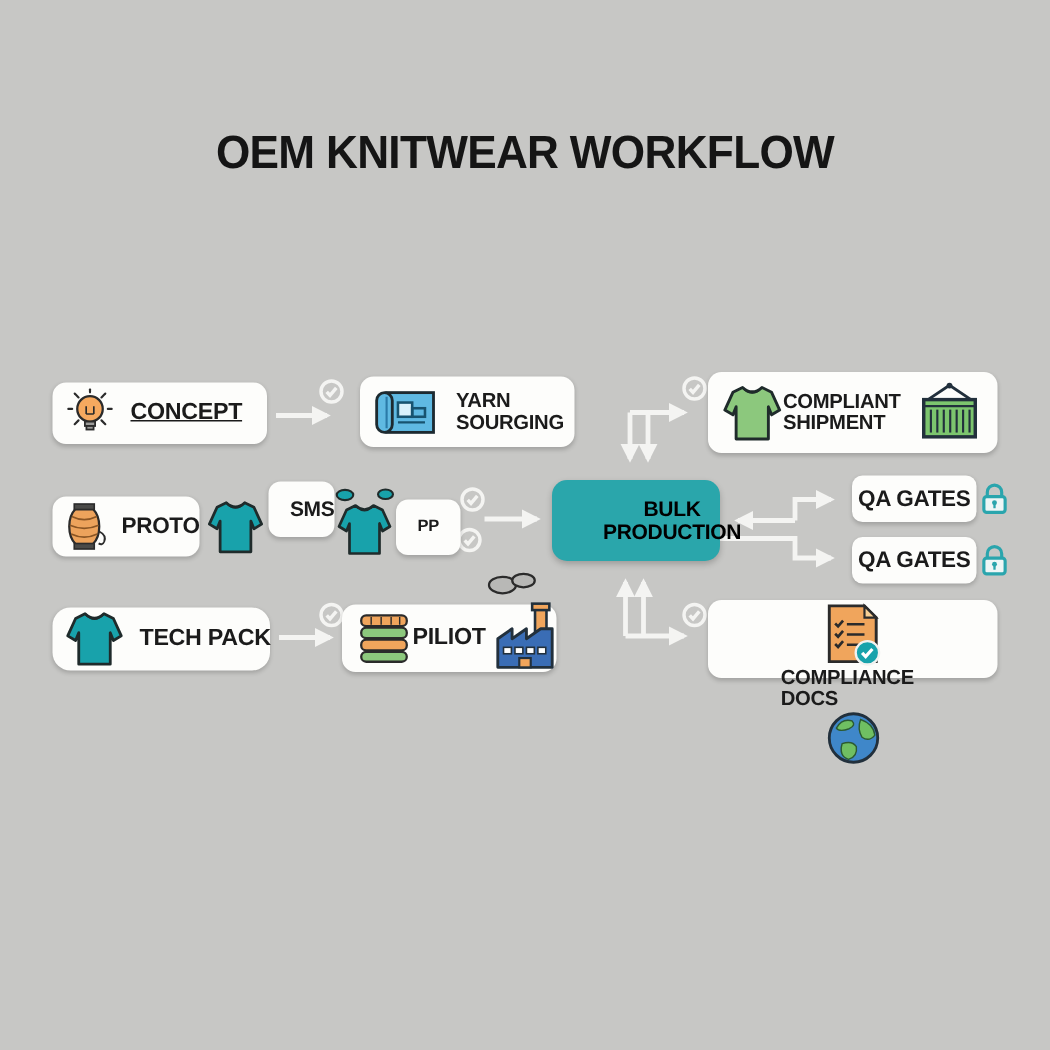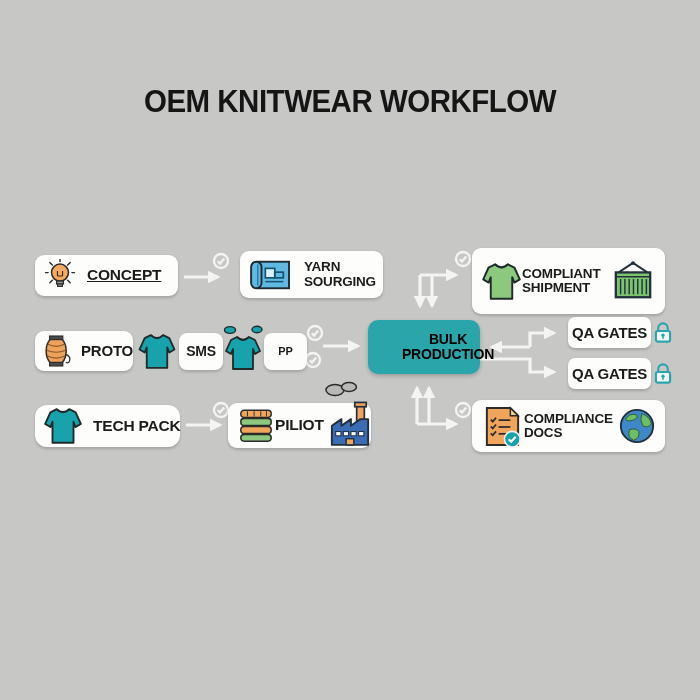--- a/index.html
+++ b/index.html
@@ -15,42 +15,42 @@
   .icon{display:flex;align-items:center;justify-content:center;flex:0 0 auto;}
   .abs{position:absolute;z-index:2;}
   
   #concept-box{left:35px;top:255px;width:143px;height:41px;padding-left:9px;gap:11px;}
   #concept-box .lbl{font-size:15.5px;white-space:nowrap;text-decoration:underline;}
   #yarn-box{left:240px;top:251px;width:143px;height:47px;padding-left:8px;gap:10px;}
   #yarn-box .lbl{font-size:13.5px;width:84px;}
   #proto-box{left:35px;top:331px;width:98px;height:40px;padding-left:7px;gap:9px;}
   #proto-box .lbl{font-size:15px;white-space:nowrap;}
   #sweater1{left:138px;top:331px;}
-  #sms-box{left:179px;top:333px;width:44px;height:37px;justify-content:center;border-radius:8px;}
+  #sms-box{left:179px;top:321px;width:44px;height:37px;justify-content:flex-end;border-radius:8px;}
   #sms-box .lbl{font-size:14px;}
   #sweater2{left:222px;top:325px;}
   #pp-box{left:264px;top:333px;width:43px;height:37px;justify-content:center;border-radius:8px;}
   #pp-box .lbl{font-size:11px;}
   #bulk-box{left:368px;top:320px;width:112px;height:54px;justify-content:center;
             background:#2aa6ab;border-radius:10px;box-shadow:0 2px 4px rgba(0,0,0,.22);}
   #bulk-box .lbl{color:#000000;font-size:14px;text-align:center;width:96px;margin-left:48px;}
-  #compliant-box{left:472px;top:248px;width:193px;height:66px;padding:0 9px;justify-content:flex-end;}
+  #compliant-box{left:472px;top:248px;width:193px;height:54px;padding:0 9px;justify-content:flex-end;}
   #compliant-box .lbl{font-size:13.5px;width:88px;}
   #qa1-box{left:568px;top:317px;width:83px;height:31px;justify-content:center;border-radius:7px;}
   #qa2-box{left:568px;top:358px;width:83px;height:31px;justify-content:center;border-radius:7px;}
   #qa1-box .lbl,#qa2-box .lbl{font-size:15px;white-space:nowrap;}
   #lock1{left:653px;top:321px;}
   #lock2{left:653px;top:362px;}
   #tech-box{left:35px;top:405px;width:145px;height:42px;padding-left:8px;gap:10px;border-radius:12px;}
   #tech-box .lbl{font-size:15.5px;white-space:nowrap;}
   #piliot-box{left:228px;top:403px;width:143px;height:45px;padding-left:9px;}
   #piliot-box .lbl{font-size:15.5px;white-space:nowrap;}
   #factory{position:absolute;left:101px;top:-6px;}
   #smoke{position:absolute;left:96px;top:-23px;}
-  #compliance-box{left:472px;top:400px;width:193px;height:52px;padding:0 9px;justify-content:space-between;}
+  #compliance-box{left:472px;top:400px;width:193px;height:52px;padding:0 9px;justify-content:space-between;flex-direction:column;}
   #compliance-box .lbl{font-size:13.5px;width:96px;}
   #arrows{position:absolute;left:0;top:0;z-index:1;}
 </style>
 </head>
 <body>
 
 <div id="stage">
 
   <div id="title">OEM KNITWEAR WORKFLOW</div>
 

